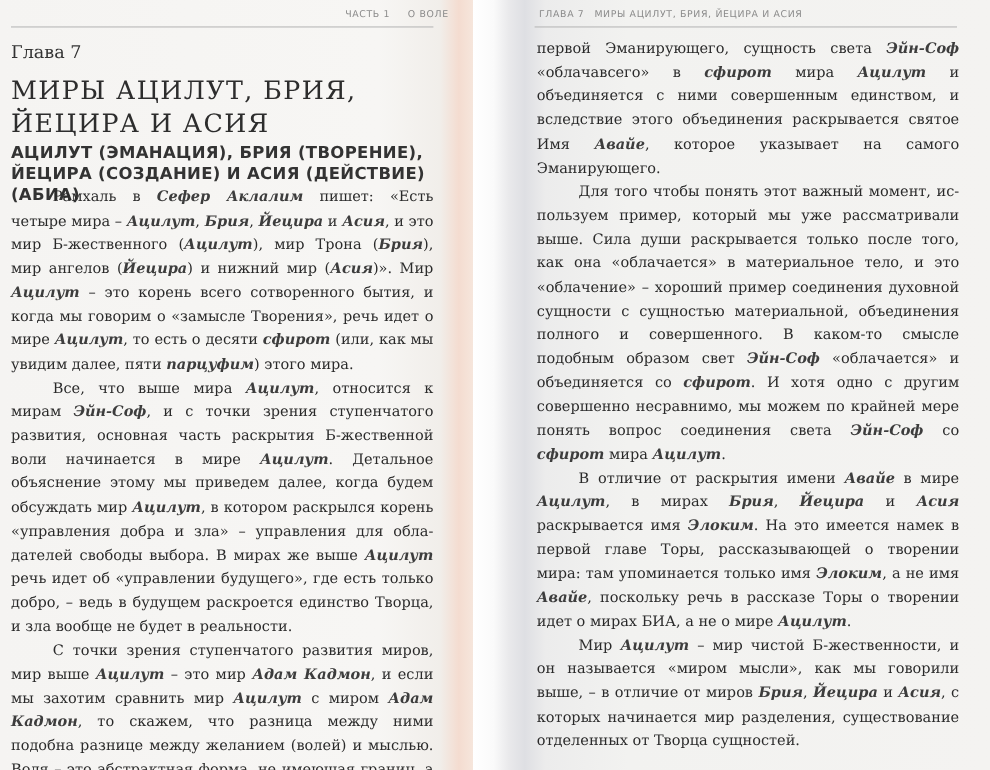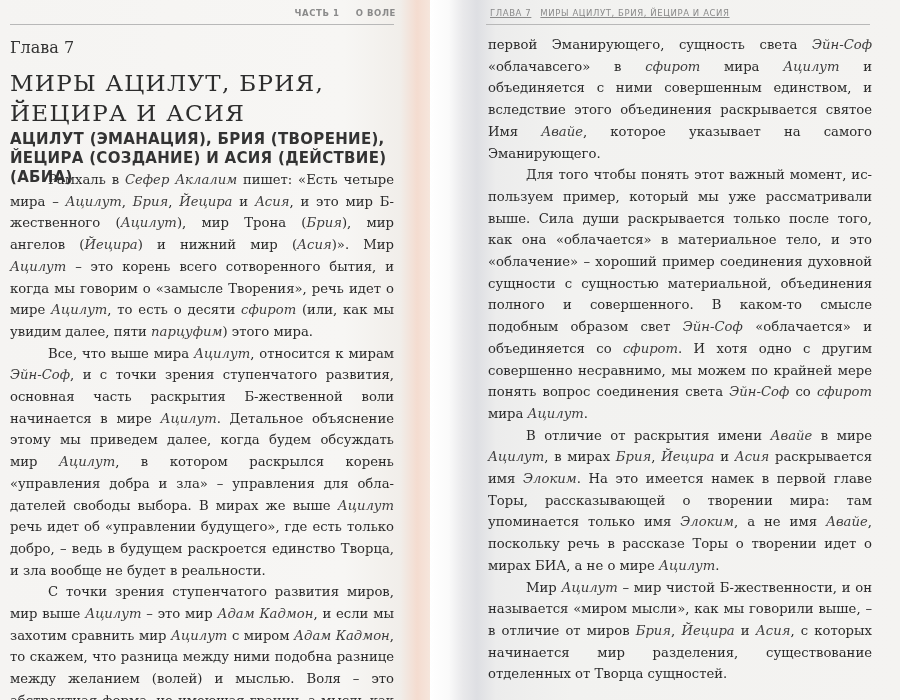--- a/index.html
+++ b/index.html
@@ -15,23 +15,23 @@
     background:#f7f6f4;
   }
   .page-left { left:0; width:430px; background:linear-gradient(90deg,#f5f4f2 0%,#f7f6f4 80%,#f1eeea 93%,#f4dcd0 97%,#f6e6dc 100%); }
   .page-right { left:430px; width:470px; background:linear-gradient(90deg,#ffffff 0%,#fafafa 4%,#e9e9eb 7%,#dedfe3 10%,#ececec 14%,#f2f2f0 30%,#f4f3f1 100%); }
   .running-head {
     position:absolute; top:8px;
     font-family:"DejaVu Sans", sans-serif;
     font-size:8.5px; letter-spacing:0.6px; color:#8a8a8a;
     text-transform:uppercase;
   }
-  .page-left .running-head { right:34px;font-weight:bold; }
+  .page-left .running-head { right:22px; }
   .page-left .running-head span + span { margin-left:16px; }
-  .page-right .running-head { left:60px;text-decoration:underline; }
+  .page-right .running-head { left:60px; }
   .page-right .running-head span + span { margin-left:9px; }
   .rule { position:absolute; top:24px; height:1px; background:#b8b8b8; }
   .page-left .rule { left:10px; width:384px; }
   .page-right .rule { left:56px; width:384px; }
 
   .col { position:absolute; top:0; }
   .page-left .col { left:10px; width:384px; }
   .page-right .col { left:58px; width:384px; top:34px; }
 
   .chapter-num { position:absolute; top:38px; left:0; font-size:16px; color:#333; }
@@ -45,21 +45,21 @@
     text-transform:uppercase; margin:0;
   }
   .page-left .subhead { position:absolute; top:130px; left:0; width:384px; }
   .body-block { position:absolute; left:0; width:384px; }
   .page-left .body-block { top:169px; }
   p.para {
     margin:0; font-size:13.2px; line-height:21.7px; text-align:justify;
     text-align-last:left; color:#2a2a2a; hyphens:manual;
   }
   p.para.indent { text-indent:38px; }
-  p.para i { font-style:italic; color:#3d3d3d; }
+  p.para i { font-style:italic; color:#3d3d3d;font-weight:bold; }
   .page-right .body-block { top:0; }
   .page-right .subhead { margin:14px 0 10px; font-size:10px; }
 </style>
 </head>
 <body>
 
 <div class="page page-left">
   <div class="running-head">
     <span>ЧАСТЬ 1</span><span>О ВОЛЕ</span>
   </div>

